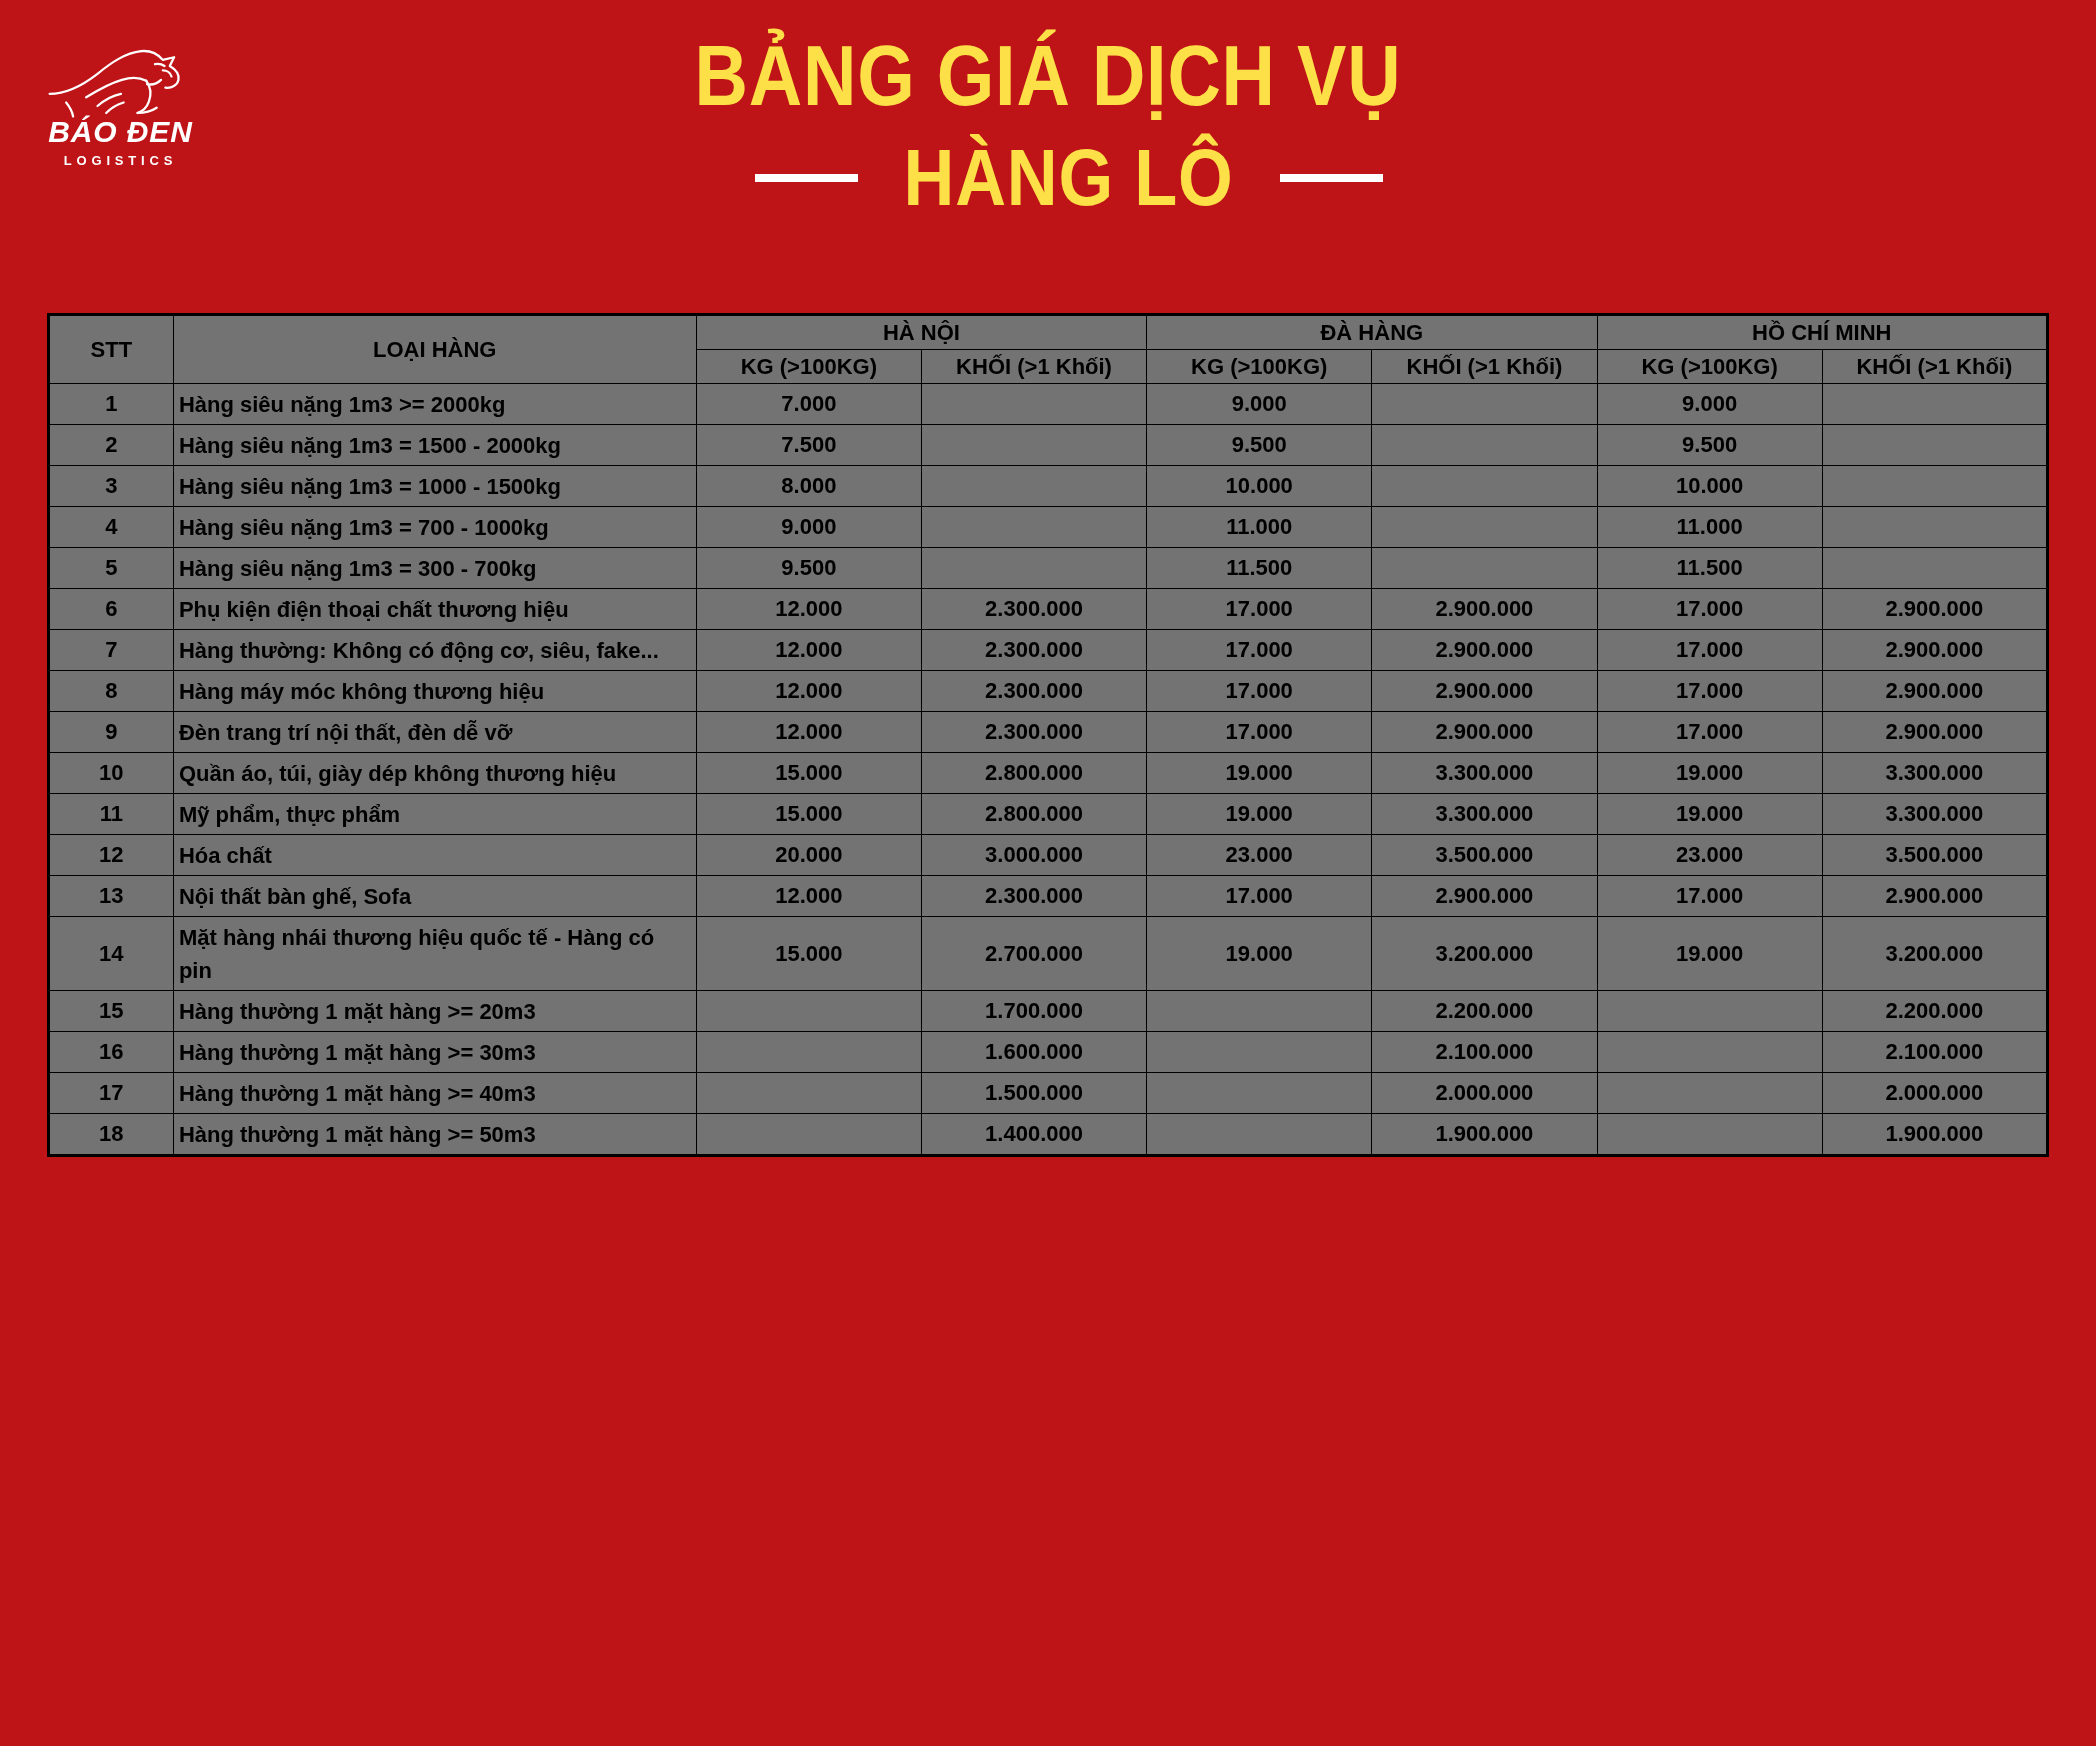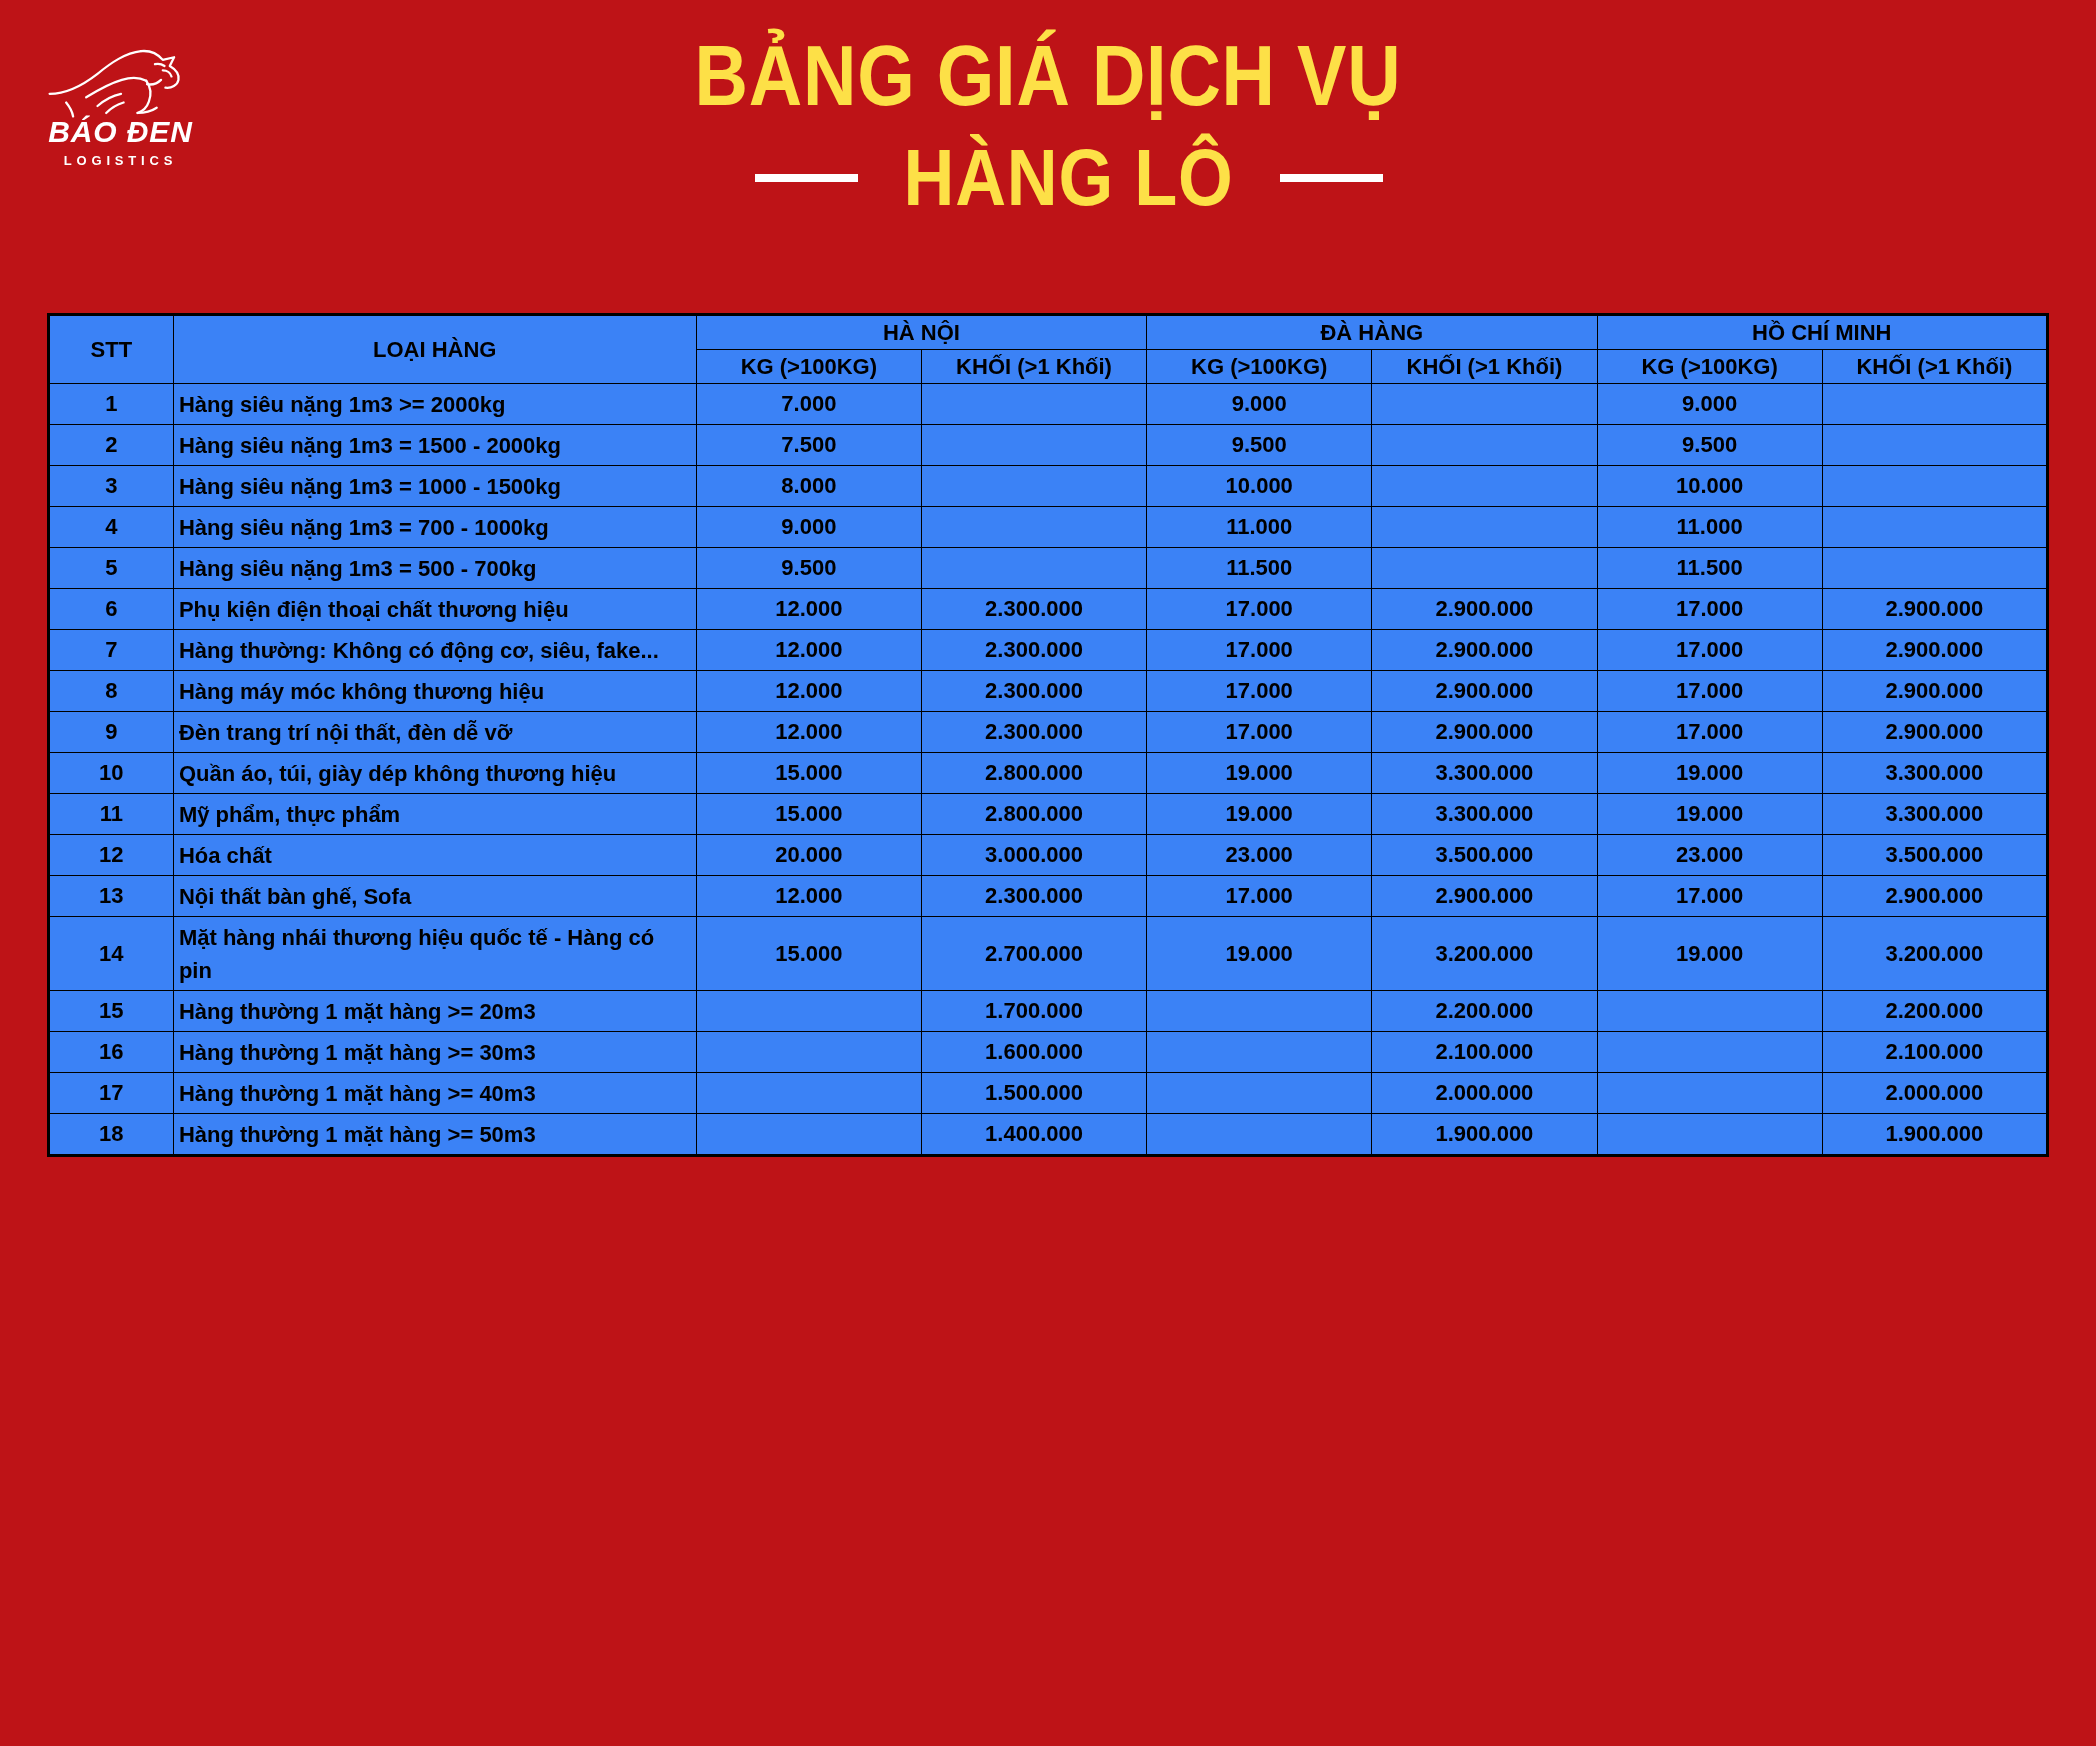--- a/index.html
+++ b/index.html
@@ -85,21 +85,21 @@
 
   
   .table-wrap {
     position: absolute;
     left: 47px; top: 313px;
     width: 2002px;
   }
   table.price {
     width: 100%;
     border-collapse: collapse;
-    background: #3b82f6;
+    background: #737373;
     table-layout: fixed;
   }
   table.price th, table.price td {
     border: 1.7px solid #000000;
     font-size: 22px;
     color: #000000;
     padding: 3.5px 5.2px;
   }
   table.price { border: 3.5px solid #000; }
   th.grp, th.sub, th.rowspan-head {
@@ -233,21 +233,21 @@
             <td class="name">Hàng siêu nặng 1m3 = 700 - 1000kg</td>
             <td class="val">9.000</td>
             <td class="val"></td>
             <td class="val">11.000</td>
             <td class="val"></td>
             <td class="val">11.000</td>
             <td class="val"></td>
           </tr>
           <tr>
             <td class="stt">5</td>
-            <td class="name">Hàng siêu nặng 1m3 = 500 - 700kg</td>
+            <td class="name">Hàng siêu nặng 1m3 = 300 - 700kg</td>
             <td class="val">9.500</td>
             <td class="val"></td>
             <td class="val">11.500</td>
             <td class="val"></td>
             <td class="val">11.500</td>
             <td class="val"></td>
           </tr>
           <tr>
             <td class="stt">6</td>
             <td class="name">Phụ kiện điện thoại chất thương hiệu</td>

